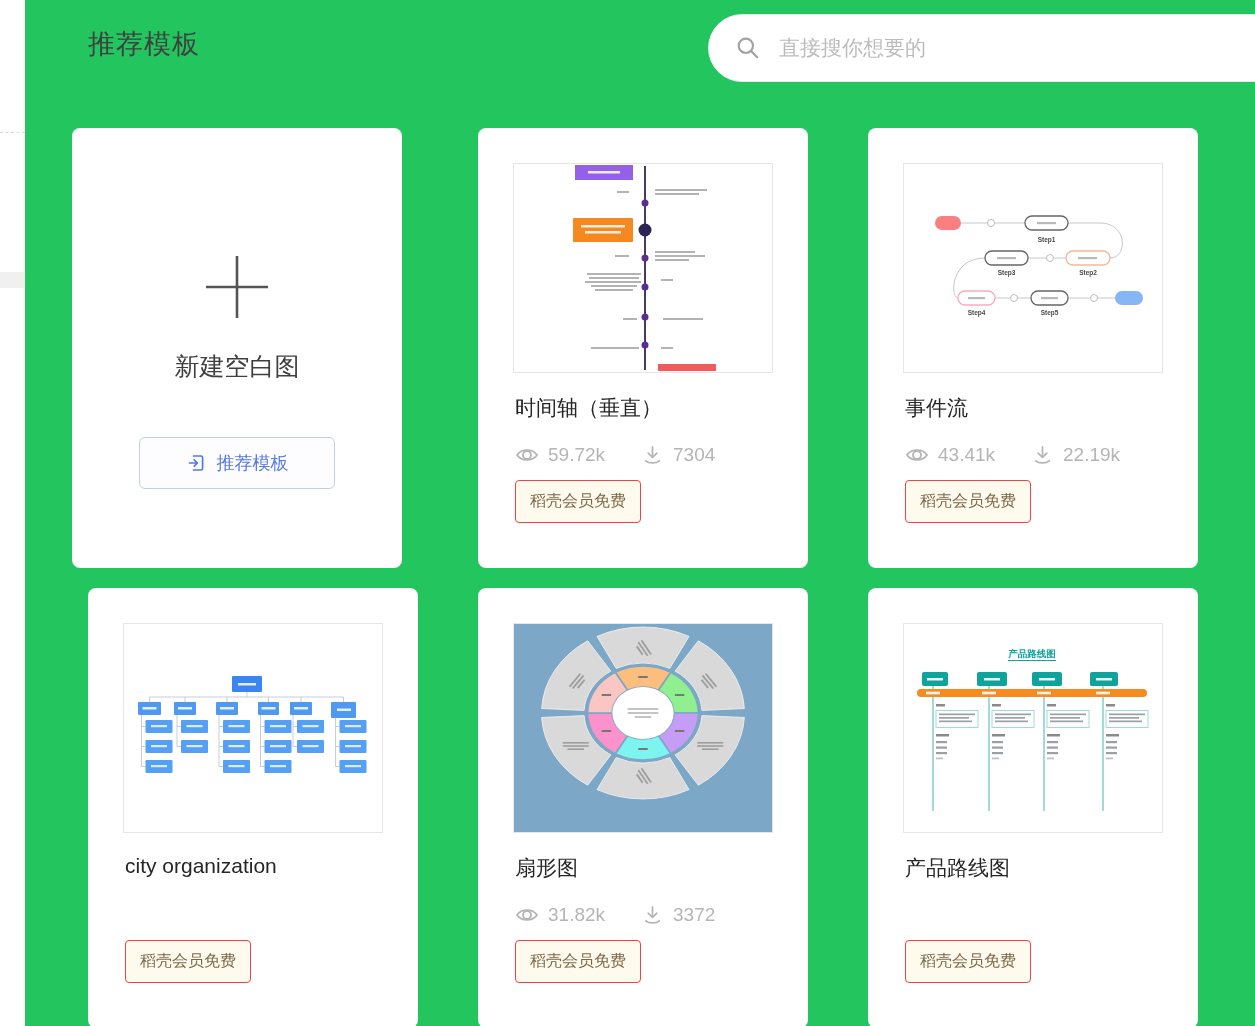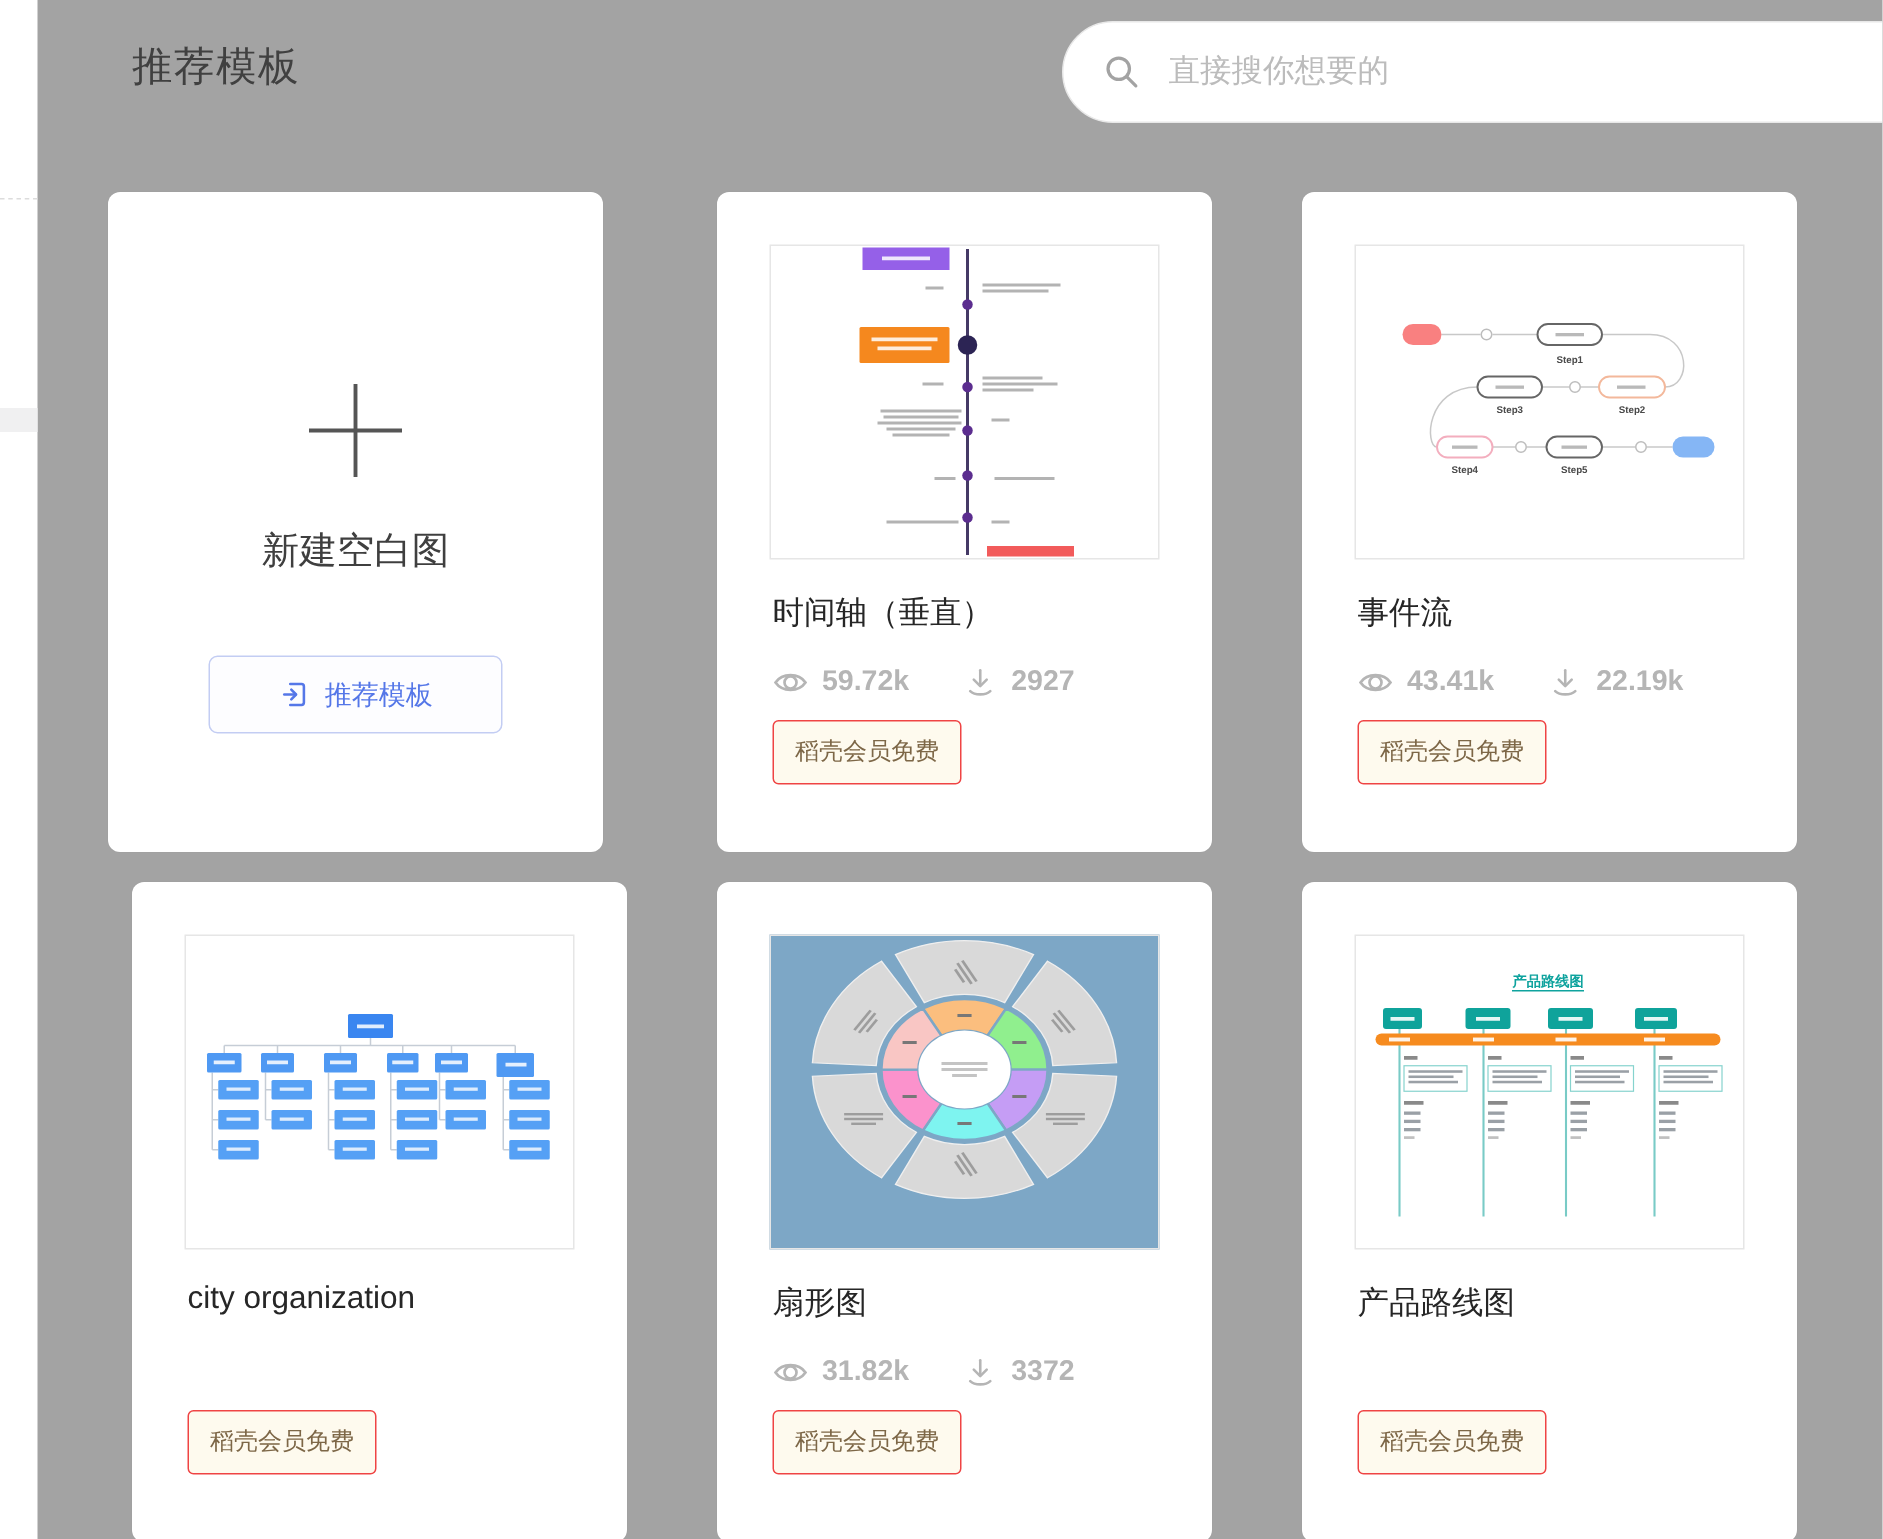--- a/index.html
+++ b/index.html
@@ -1,18 +1,18 @@
 <!DOCTYPE html>
 <html><head>
 <meta charset="utf-8">
 <style>
   * { margin:0; padding:0; box-sizing:border-box; }
   html,body { background:#f5f5f6; }
   body { font-family:"Liberation Sans","DejaVu Sans",sans-serif; }
-  #stage { position:relative; width:1255px; height:1026px; background:#a3a3a3; overflow:hidden; }
+  #stage { position:relative; width:1255px; height:1026px; background:#22c55e; overflow:hidden; }
 
   
   .side-edge { position:absolute; left:0; top:0; width:25px; height:1026px; background:#ffffff; }
   .side-dash { position:absolute; left:0; top:132px; width:25px; border-top:1px dashed #dcdcdc; }
   .side-gap  { position:absolute; left:0; top:272px; width:25px; height:16px; background:#f0f0f1; }
 
   .page-title { position:absolute; left:88px; top:26px; font-size:27px; font-weight:500; color:#404040; letter-spacing:1px; }
 
   .search-pill { position:absolute; left:708px; top:14px; width:580px; height:68px; background:#ffffff;
                  border:1px solid #e8e8e8; border-radius:34px; display:flex; align-items:center; padding:0 26px; }
@@ -22,21 +22,21 @@
   .search-pill input::placeholder { color:#bcbcbc; }
 
   .card { position:absolute; width:330px; height:440px; background:#ffffff; border-radius:8px;
           box-shadow:0 0 1px rgba(0,0,0,0.05); cursor:pointer; }
   .thumb { position:absolute; left:35px; top:35px; width:260px; height:210px; border:1px solid #e6e6e6;
            background:#fff; overflow:hidden; }
   .thumb svg { display:block; }
   .card-title { position:absolute; left:37px; top:266px; font-size:21px; color:#262626; }
   .stats { position:absolute; left:37px; top:315px; display:flex; align-items:center; color:#b5b5b5; font-size:19px; }
   .stats svg { margin-right:9px; }
-  .stats .num { margin-right:36px;font-weight:bold; }
+  .stats .num { margin-right:36px; }
   .badge { position:absolute; left:37px; top:352px; display:inline-block; padding:10px 14px;
            background:#fefaee; border:1px solid #ef4444; border-radius:4px; color:#7d6747; font-size:16px; }
 
   
   .plus-wrap { position:absolute; left:0; top:124px; width:330px; display:flex; justify-content:center; }
   .new-label { position:absolute; left:0; top:222px; width:330px; text-align:center; font-size:25px; color:#3f3f3f; }
   .import-btn { position:absolute; left:67px; top:309px; width:196px; height:52px; background:#fdfdff;
                 border:1px solid #c3cdf3; border-radius:6px; display:flex; align-items:center; justify-content:center;
                 color:#5577e8; font-size:18px; cursor:pointer; }
   .import-btn svg { margin-right:9px; }
@@ -122,21 +122,21 @@
       <svg width="24" height="24" viewBox="0 0 24 24" fill="none" stroke="#b5b5b5" stroke-width="1.8">
         <path d="M2 12 C6.5 5.5 17.5 5.5 22 12 C17.5 18.5 6.5 18.5 2 12 Z"></path>
           <circle cx="12" cy="12" r="4"></circle>
       </svg>
       <span class="num">59.72k</span>
       <svg width="23" height="23" viewBox="0 0 24 24" fill="none" stroke="#b5b5b5" stroke-width="1.8" stroke-linecap="round" stroke-linejoin="round">
         <path d="M12 3 V13"></path>
           <path d="M7.5 9.5 L12 14 L16.5 9.5"></path>
           <path d="M5 17.5 C8 20.5 16 20.5 19 17.5"></path>
       </svg>
-      <span class="num">2927</span>
+      <span class="num">7304</span>
     </div>
     <div class="badge">稻壳会员免费</div>
   </div>
 
   <div class="card" style="left:868px; top:128px;">
     <div class="thumb">
       <svg width="258" height="208" viewBox="0 0 258 208">
         <g stroke="#c8c8c8" stroke-width="1" fill="none">
           <path d="M57 59 H83"></path>
             <path d="M91 59 H121"></path>

